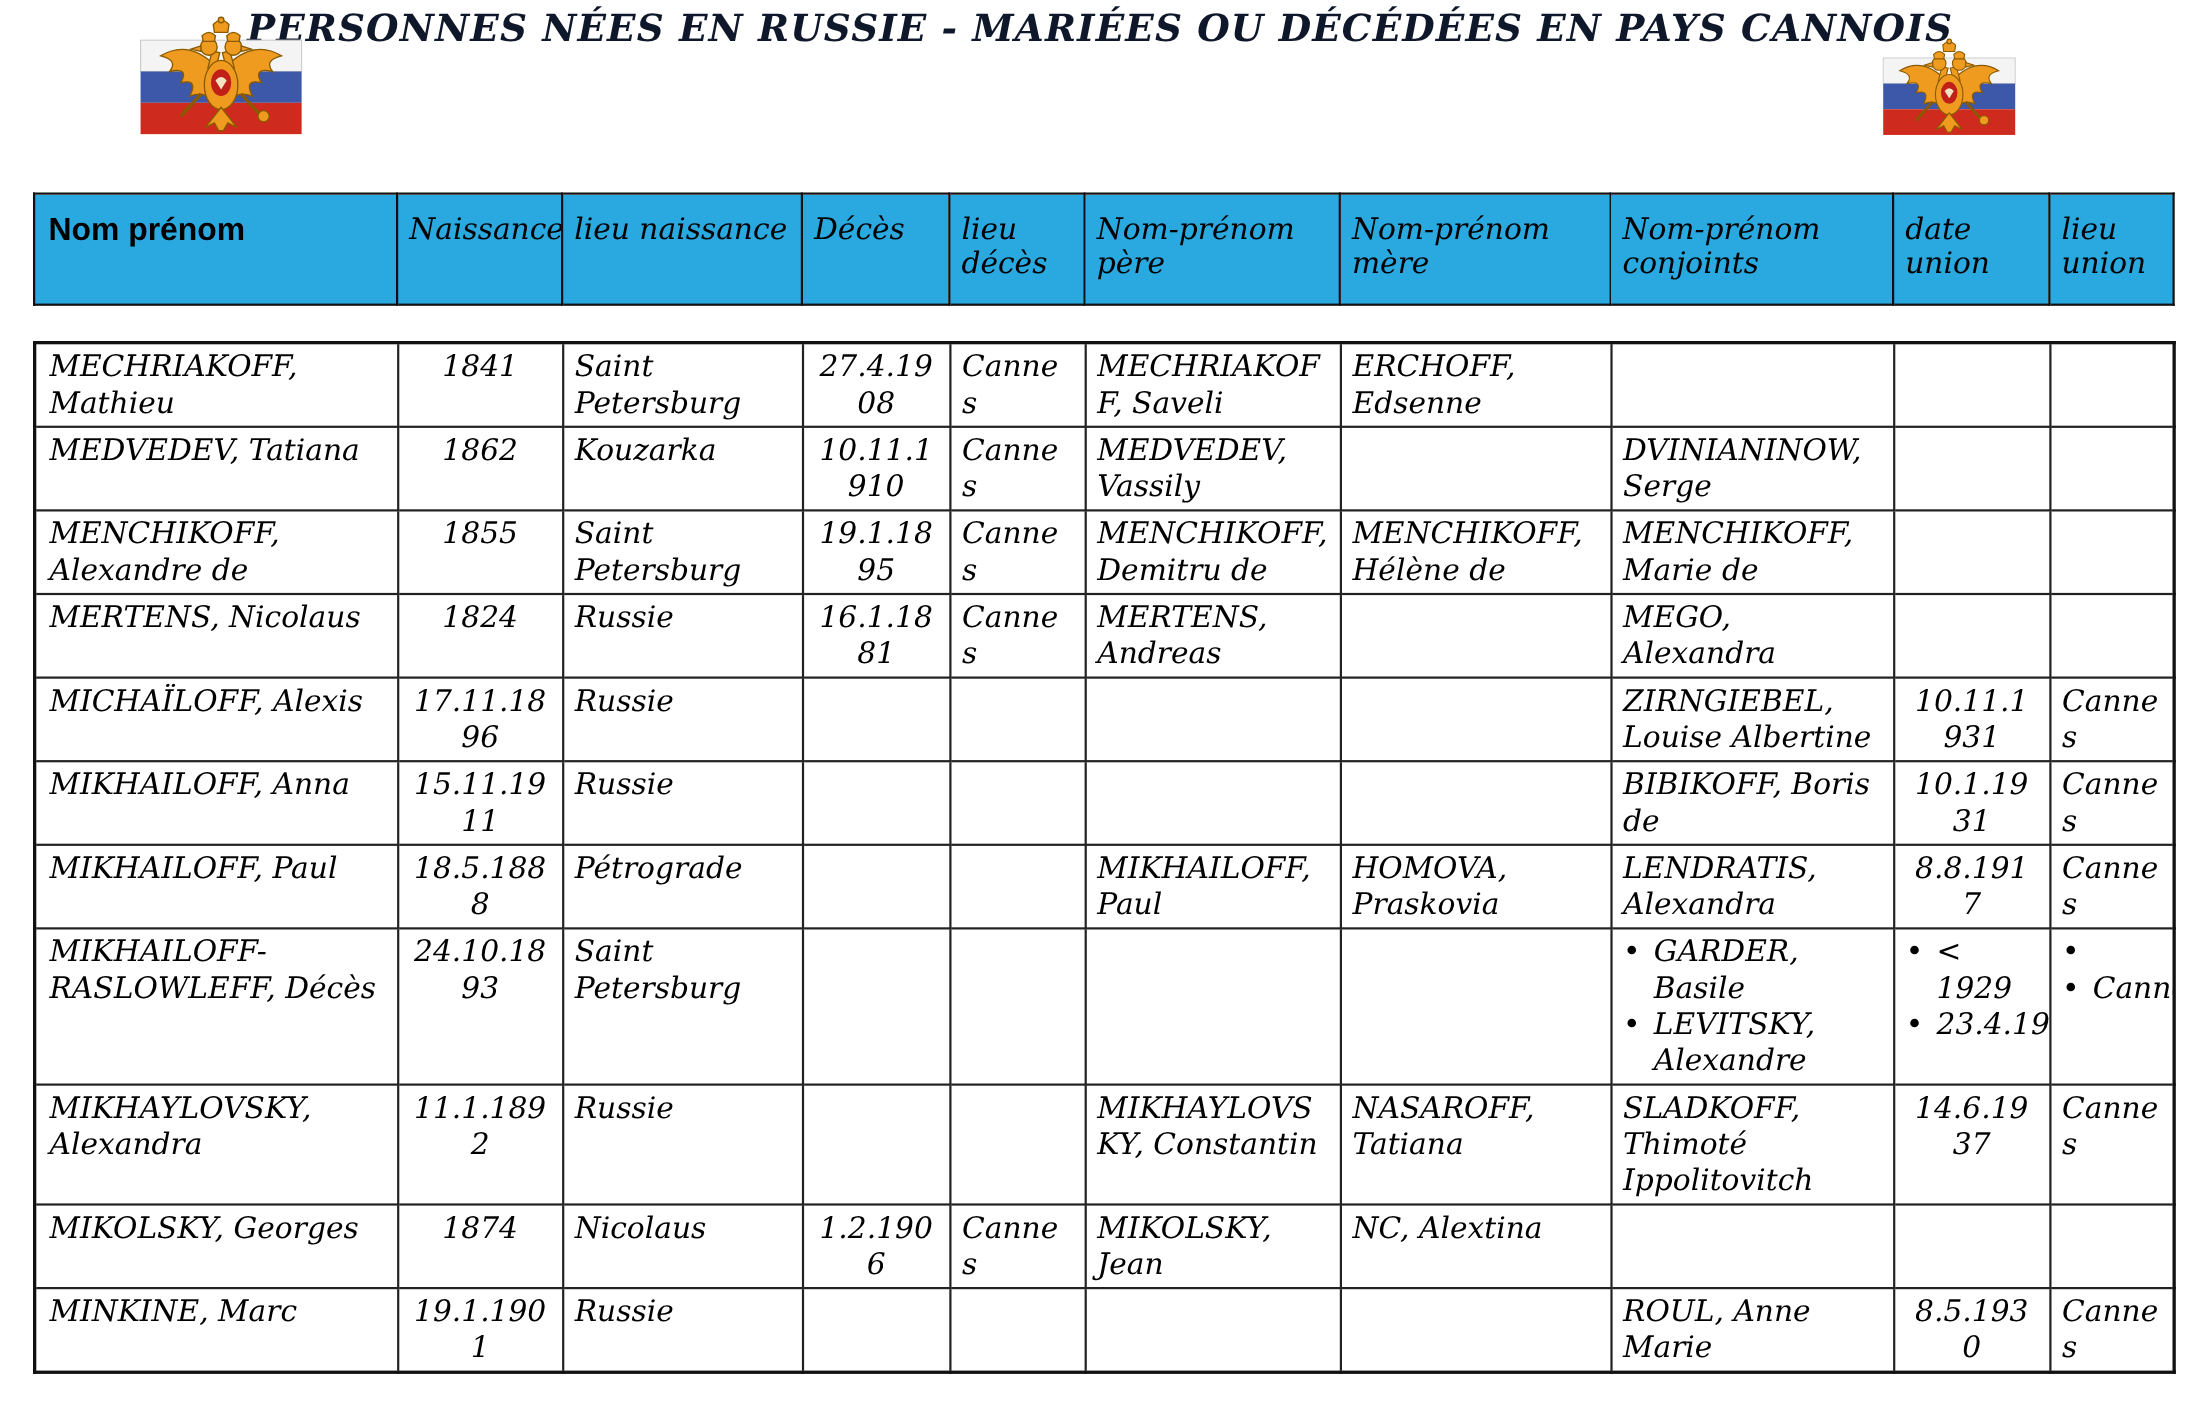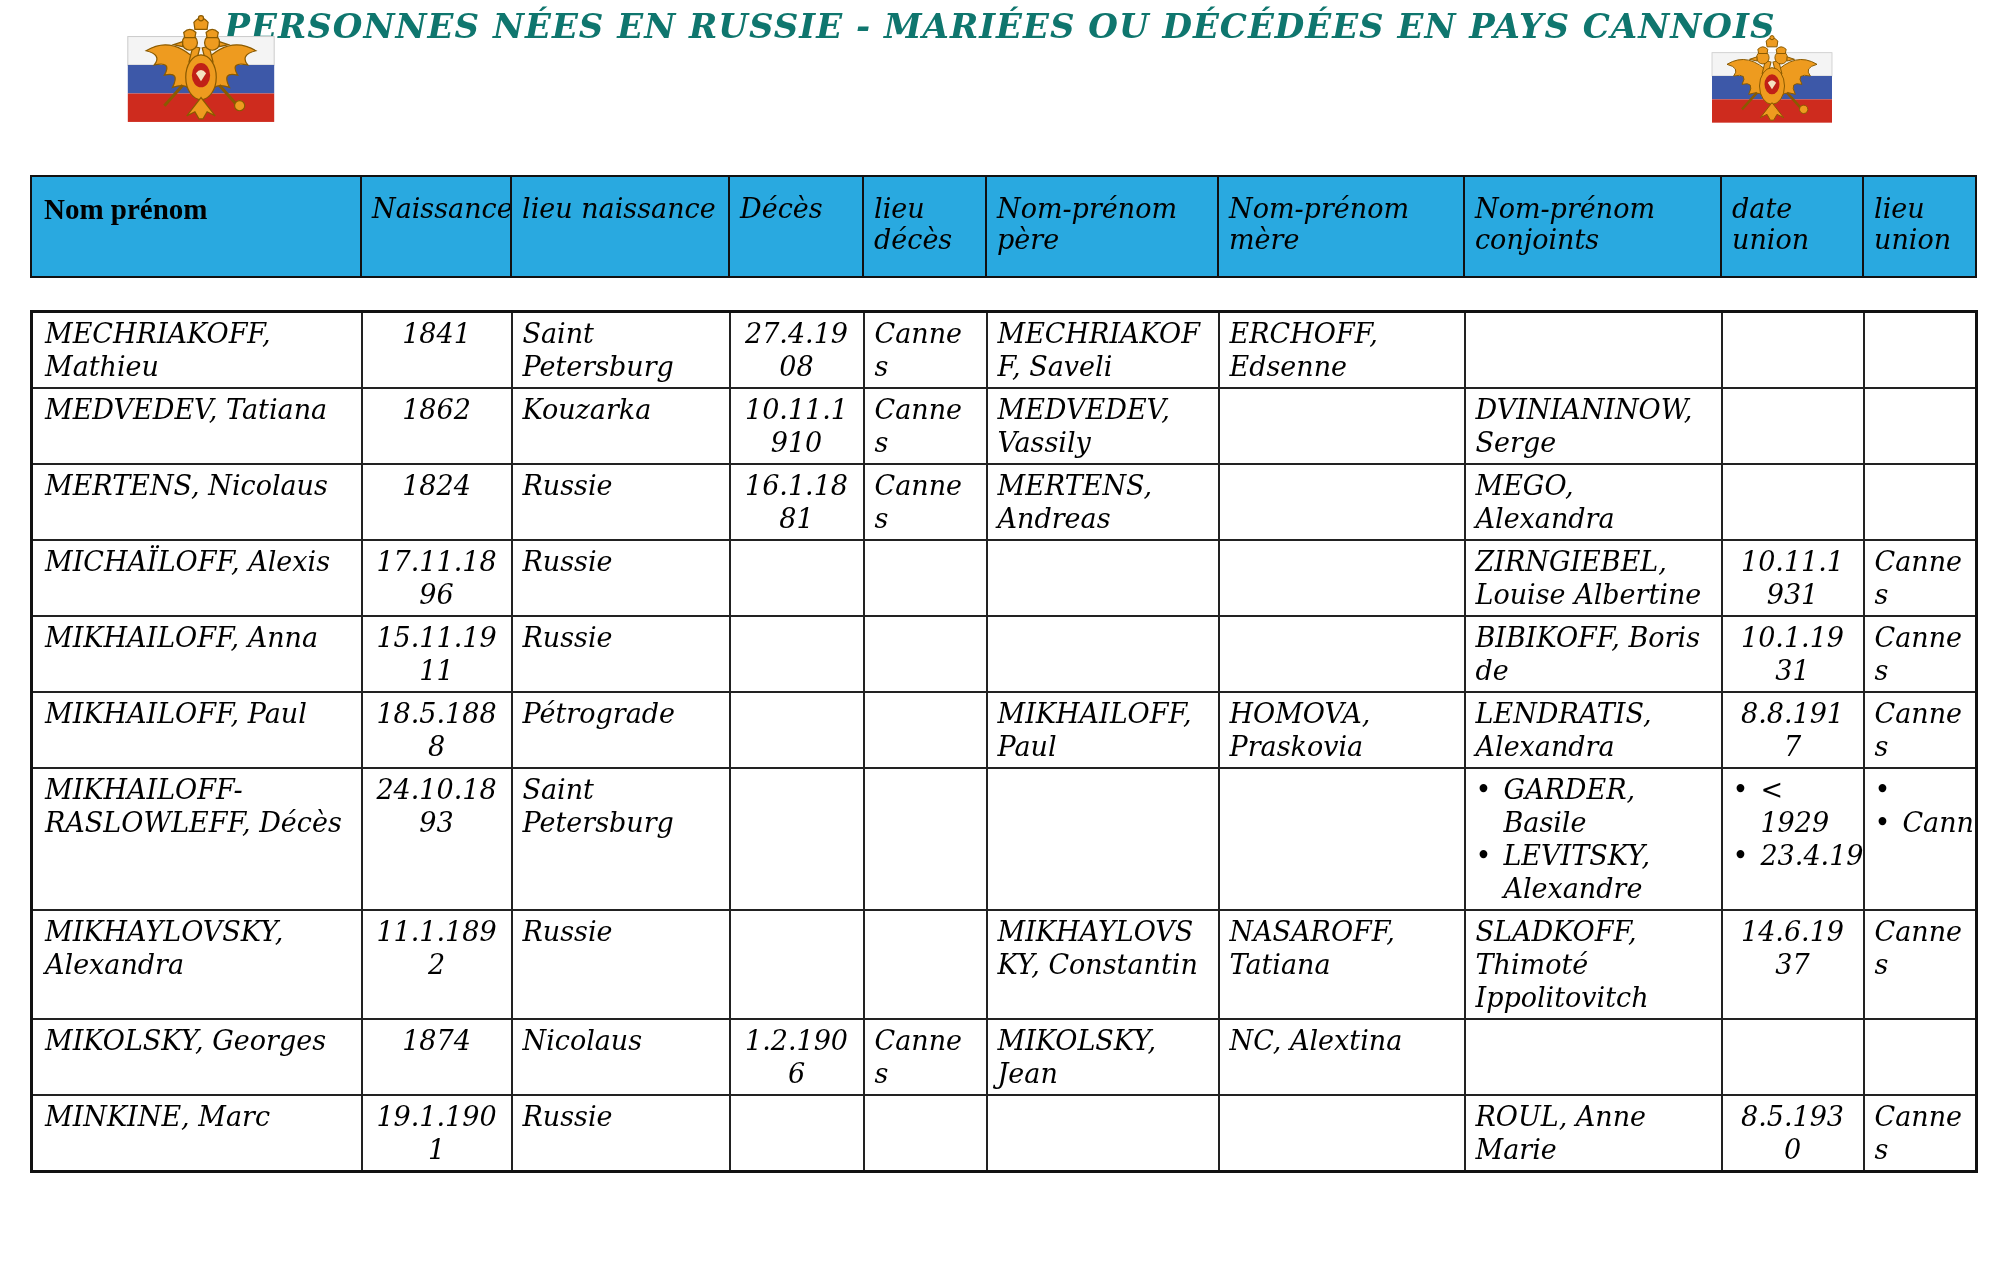--- a/index.html
+++ b/index.html
@@ -15,21 +15,21 @@
 
   .title {
     position: absolute;
     top: 6px; left: 0;
     width: 100%;
     text-align: center;
     font-size: 34px;
     font-weight: bold;
     font-style: italic;
     letter-spacing: 1px;
-    color: #0f766e;
+    color: #0f172a;
   }
 
   .flag { position: absolute; }
   .flag-left  { left: 116px; top: 4px;  width: 170px; height: 122px; }
   .flag-right { left: 1702px; top: 26px; width: 140px; height: 100px; }
 
   table { border-collapse: collapse; table-layout: fixed; }
 
   .header-table {
     position: absolute;
@@ -46,21 +46,21 @@
     font-size: 27px;
     font-weight: normal;
     font-style: italic;
     color: #000;
     overflow: hidden;
   }
   .header-table th.c0 {
     font-style: normal;
     font-weight: bold;
     font-size: 29px;
-    font-family: Liberation Serif, serif;
+    font-family: Liberation Sans, sans-serif;
     padding-left: 12px;
   }
 
   .data-table {
     position: absolute;
     left: 30px; top: 310px;
     width: 1945px;
     border: 3px solid #111;
   }
   .data-table td {
@@ -218,20 +218,32 @@
           <td class="c2">Kouzarka</td>
           <td class="c3">10.11.1910</td>
           <td class="c4">Cannes</td>
           <td class="c5">MEDVEDEV, Vassily</td>
           <td class="c6"></td>
           <td class="c7">DVINIANINOW, Serge</td>
           <td class="c8"></td>
           <td class="c9"></td>
         </tr>
         <tr>
+          <td class="c0">MENCHIKOFF, Alexandre de</td>
+          <td class="c1">1855</td>
+          <td class="c2">Saint Petersburg</td>
+          <td class="c3">19.1.1895</td>
+          <td class="c4">Cannes</td>
+          <td class="c5">MENCHIKOFF, Demitru de</td>
+          <td class="c6">MENCHIKOFF, Hélène de</td>
+          <td class="c7">MENCHIKOFF, Marie de</td>
+          <td class="c8"></td>
+          <td class="c9"></td>
+        </tr>
+        <tr>
           <td class="c0">MERTENS, Nicolaus</td>
           <td class="c1">1824</td>
           <td class="c2">Russie</td>
           <td class="c3">16.1.1881</td>
           <td class="c4">Cannes</td>
           <td class="c5">MERTENS, Andreas</td>
           <td class="c6"></td>
           <td class="c7">MEGO, Alexandra</td>
           <td class="c8"></td>
           <td class="c9"></td>

